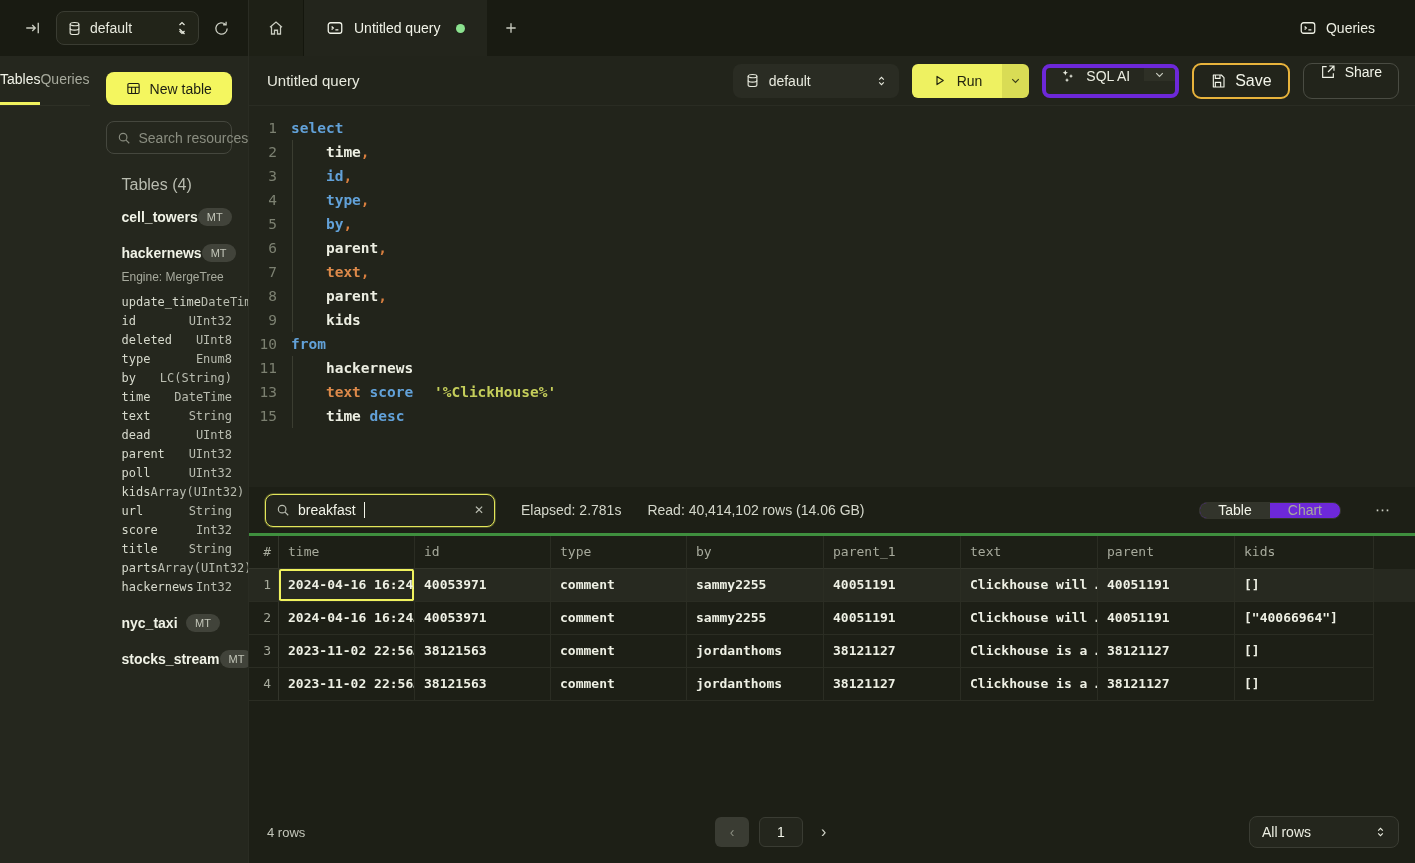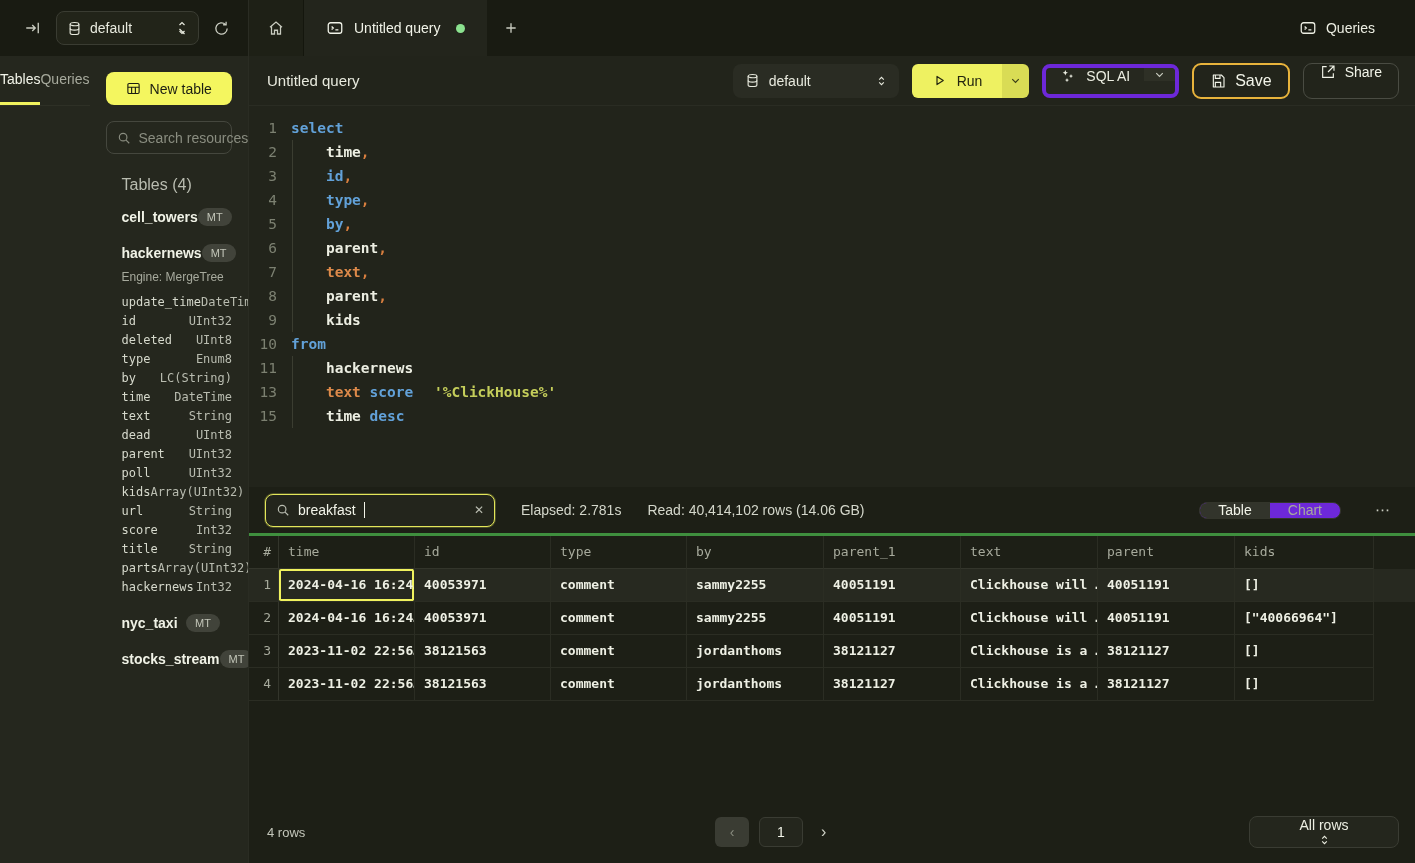--- a/index.html
+++ b/index.html
@@ -103,21 +103,21 @@
 
   .results-spacer { flex:1; }
 
   
   .footer { height:62px; flex:none; display:flex; align-items:center; padding:0 16px; }
   .row-count { font-size:13px; color:#c3c6ba; margin-left:2px; }
   .pager { position:absolute; left:715px; bottom:16px; display:flex; align-items:center; gap:10px; }
   .pg-prev { width:34px; height:30px; background:#3a3c33; border:none; border-radius:6px; color:#8a8d80; font-size:14px; cursor:default; }
   .pg-page { width:44px; height:30px; background:#24261d; border:1px solid #3a3c33; border-radius:6px; color:#f2f4e9; font-size:14px; text-align:center; line-height:28px; }
   .pg-next { background:none; border:none; color:#cfd2c6; font-size:16px; cursor:pointer; padding:4px 8px; }
-  .rows-select { margin-left:auto; width:150px; height:32px; display:flex; align-items:center; background:#24261d; border:1px solid #3a3c33; border-radius:8px; padding:0 12px; color:#eceee2; font-size:14px; cursor:pointer;flex-direction:column; }
+  .rows-select { margin-left:auto; width:150px; height:32px; display:flex; align-items:center; background:#24261d; border:1px solid #3a3c33; border-radius:8px; padding:0 12px; color:#eceee2; font-size:14px; cursor:pointer; }
   .rows-select .lbl { flex:1; text-align:left; }
 </style>
 </head>
 <body>
 
 <div class="app">
 
   <header class="topbar">
     <div class="topbar-left">
       <button class="icon-btn" title="">

